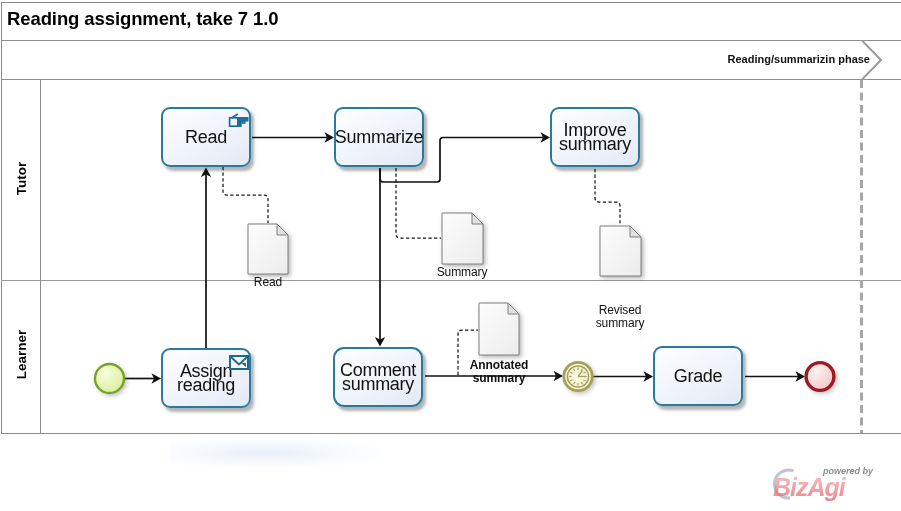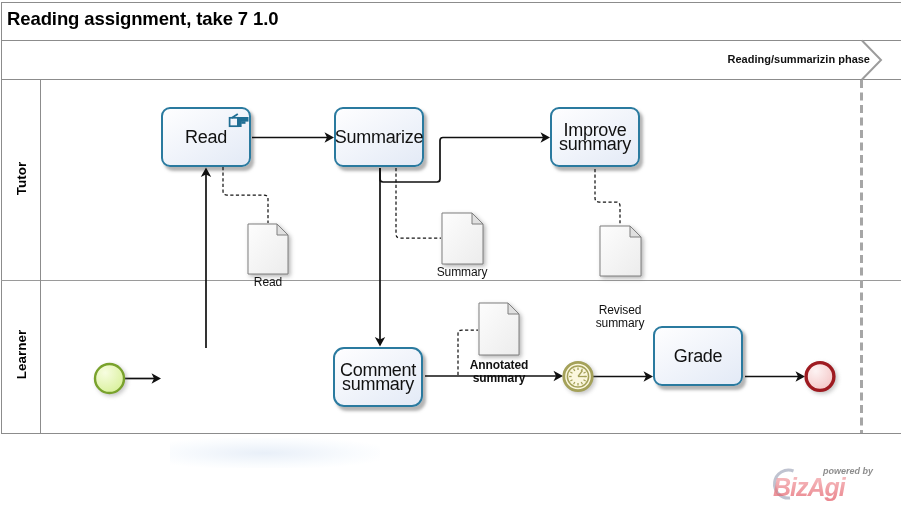--- a/index.html
+++ b/index.html
@@ -41,22 +41,29 @@
     <svg width="21" height="15" style="left:65px;top:4px;" viewBox="0 0 21 15">
       <rect x="1.6" y="4.8" width="8.6" height="8.4" fill="none" stroke="#1f6e94" stroke-width="1.7"></rect>
       <line x1="3.6" y1="5" x2="9.8" y2="0.9" stroke="#1f6e94" stroke-width="1.8"></line>
       <rect x="9" y="4" width="11.5" height="4.6" fill="#1f6e94"></rect>
       <rect x="9" y="4" width="4.6" height="10" fill="#1f6e94"></rect>
       <rect x="13.2" y="8.2" width="4.3" height="2.6" fill="#1f6e94"></rect>
     </svg>
   </div>
   <div class="task" style="left:334px;top:107px;">Summarize</div>
   <div class="task" style="left:550px;top:107px;">Improve<br>summary</div>
+  <div class="task" style="left:161px;top:348px;">Assign reading
+    <svg width="20" height="15" style="left:66px;top:5px;" viewBox="0 0 20 15">
+      <rect x="1" y="1" width="18" height="13" fill="#fff" stroke="#1e6a8e" stroke-width="2"></rect>
+      <path d="M2 2 L10 9.5 L18 2" fill="none" stroke="#1e6a8e" stroke-width="2"></path>
+      <path d="M12 8 l5 0 l0 4 z" fill="#1e6a8e"></path>
+    </svg>
+  </div>
   <div class="task" style="left:333px;top:347px;border-radius:11px;">Comment<br>summary</div>
-  <div class="task" style="left:653px;top:326px;">Grade</div>
+  <div class="task" style="left:653px;top:346px;">Grade</div>
 
   <svg width="901" height="511" viewBox="0 0 901 511">
     <defs>
       <linearGradient id="docg" x1="0" y1="0" x2="1" y2="1">
         <stop offset="0" stop-color="#fdfdfd"></stop>
           <stop offset="1" stop-color="#ececec"></stop>
       </linearGradient>
       <radialGradient id="startg" cx="0.35" cy="0.3" r="0.9">
         <stop offset="0" stop-color="#f7fde0"></stop>
           <stop offset="1" stop-color="#d3ee8e"></stop>

